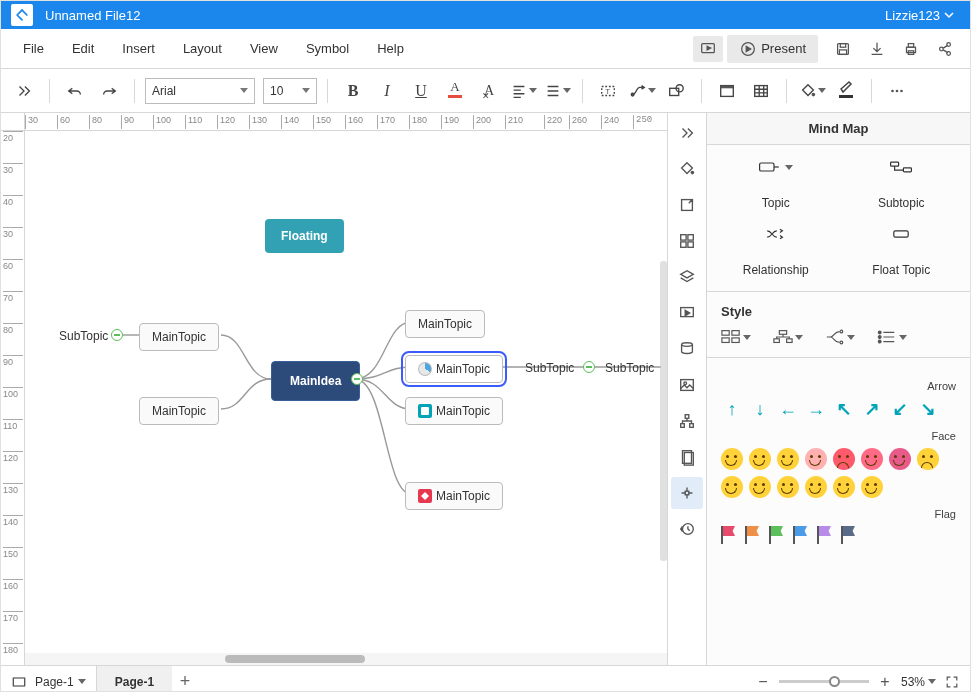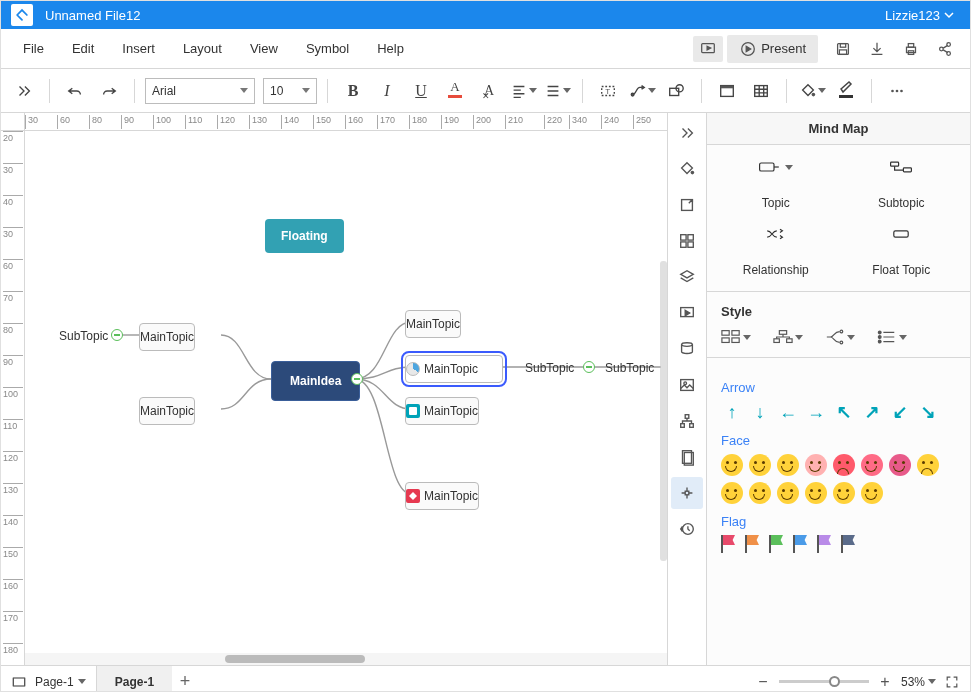--- a/index.html
+++ b/index.html
@@ -55,21 +55,21 @@
   .ruler-h .tick{position:absolute;top:2px;border-left:1px solid #aaa;height:14px;padding-left:2px;}
   .ruler-v{position:absolute;top:18px;left:0;width:24px;bottom:0;background:#fff;border-right:1px solid var(--border);font-size:9px;color:#888;}
   .ruler-v .tick{position:absolute;left:2px;border-top:1px solid #aaa;width:20px;padding-top:1px;}
   .ruler-corner{position:absolute;top:0;left:0;width:24px;height:18px;background:#fff;border-right:1px solid var(--border);border-bottom:1px solid var(--border);}
   .canvas{position:absolute;top:18px;left:24px;right:0;bottom:12px;background:#fff;overflow:hidden;}
   .hscroll{position:absolute;left:24px;right:0;bottom:0;height:12px;background:#f5f5f5;}
   .hscroll .thumb{position:absolute;left:200px;width:140px;top:2px;height:8px;background:#bbb;border-radius:4px;}
   .vscroll-inset{position:absolute;right:0;top:130px;width:7px;height:300px;background:#ccc;border-radius:3px;opacity:.6;}
 
   
-  .node{position:absolute;border:1px solid #bbb;border-radius:4px;background:#fafafa;padding:6px 0;font-size:12px;display:flex;align-items:center;gap:4px;}
+  .node{position:absolute;border:1px solid #bbb;border-radius:4px;background:#fafafa;padding:6px 12px;font-size:12px;display:flex;align-items:center;gap:4px;}
   .node.center{background:var(--dark-navy);color:#fff;border-color:#3a5e99;font-weight:bold;padding:12px 18px;}
   .node.float{background:var(--teal);color:#fff;border:none;font-weight:bold;padding:10px 16px;}
   .node.selected{outline:2px solid var(--selected);outline-offset:2px;background:#fff;}
   .sub{position:absolute;font-size:12px;color:#333;}
   .dot{position:absolute;width:12px;height:12px;border:1.5px solid #5bbf5b;border-radius:50%;background:#fff;}
   .dot::before{content:"";position:absolute;left:2px;right:2px;top:4px;height:2px;background:#5bbf5b;}
   svg.wires{position:absolute;top:0;left:0;pointer-events:none;}
   
   .node .ico{width:14px;height:14px;display:inline-block;}
   .ico.pie{background:conic-gradient(#4da6e0 0 120deg,#e8e8e8 120deg 360deg);border-radius:50%;border:1px solid #bbb;}
@@ -86,21 +86,21 @@
 
   
   .panel{width:263px;background:#fcfcfc;display:flex;flex-direction:column;overflow-y:auto;}
   .panel-title{background:var(--panel-bg);text-align:center;font-weight:bold;font-size:13px;padding:8px 0;border-bottom:1px solid var(--border);}
   .grid2{display:grid;grid-template-columns:1fr 1fr;padding:10px 6px;gap:8px 0;border-bottom:1px solid var(--border);}
   .pbtn{display:flex;flex-direction:column;align-items:center;gap:21px;cursor:pointer;font-size:12px;padding:4px 0;}
   .pbtn svg{width:24px;height:16px;stroke:#333;fill:none;stroke-width:1.5;}
   .pbtn .lbl-row{display:flex;align-items:center;gap:3px;}
   .sect{padding:12px 14px;border-bottom:1px solid var(--border);}
   .sect h4{margin:0 0 10px 0;font-size:13px;font-weight:bold;}
-  .sect .subh{font-size:13px;color:#3b82f6;margin:10px 0 6px 0;}
+  .sect .subh{font-size:11px;color:#404040;margin:10px 0 6px 0;text-align:right;}
   .style-row{display:flex;gap:22px;align-items:center;}
   .style-row .sb{display:flex;align-items:center;gap:2px;cursor:pointer;}
   .style-row svg{width:20px;height:16px;stroke:#555;fill:none;stroke-width:1.3;}
   
   .arrow-grid{display:flex;flex-wrap:wrap;gap:6px;}
   .arrow-grid .a{width:22px;height:22px;display:flex;align-items:center;justify-content:center;color:var(--teal2);font-size:18px;font-weight:bold;cursor:pointer;}
   
   .face-grid{display:flex;flex-wrap:wrap;gap:6px;}
   .face{width:22px;height:22px;border-radius:50%;position:relative;cursor:pointer;}
   .face::before,.face::after{content:"";position:absolute;background:#5a3b00;border-radius:50%;}
@@ -324,23 +324,23 @@
         <div class="tick" style="left: 224px;">130</div>
         <div class="tick" style="left: 256px;">140</div>
         <div class="tick" style="left: 288px;">150</div>
         <div class="tick" style="left: 320px;">160</div>
         <div class="tick" style="left: 352px;">170</div>
         <div class="tick" style="left: 384px;">180</div>
         <div class="tick" style="left: 416px;">190</div>
         <div class="tick" style="left: 448px;">200</div>
         <div class="tick" style="left: 480px;">210</div>
         <div class="tick" style="left: 512px; margin-left: 7px;">220</div>
-        <div class="tick" style="left: 544px;">340</div>
+        <div class="tick" style="left: 544px;">260</div>
         <div class="tick" style="left: 576px;">240</div>
-        <div class="tick" style="left: 608px;">250</div>
+        <div class="tick" style="left: 608px; font-family: Liberation Mono, monospace;">250</div>
       </div>
     <div class="ruler-v" id="ruler-v">
         <div class="tick" style="top: 0px;">20</div>
         <div class="tick" style="top: 32px;">30</div>
         <div class="tick" style="top: 64px;">40</div>
         <div class="tick" style="top: 96px;">30</div>
         <div class="tick" style="top: 128px;">60</div>
         <div class="tick" style="top: 160px;">70</div>
         <div class="tick" style="top: 192px;">80</div>
         <div class="tick" style="top: 224px;">90</div>

